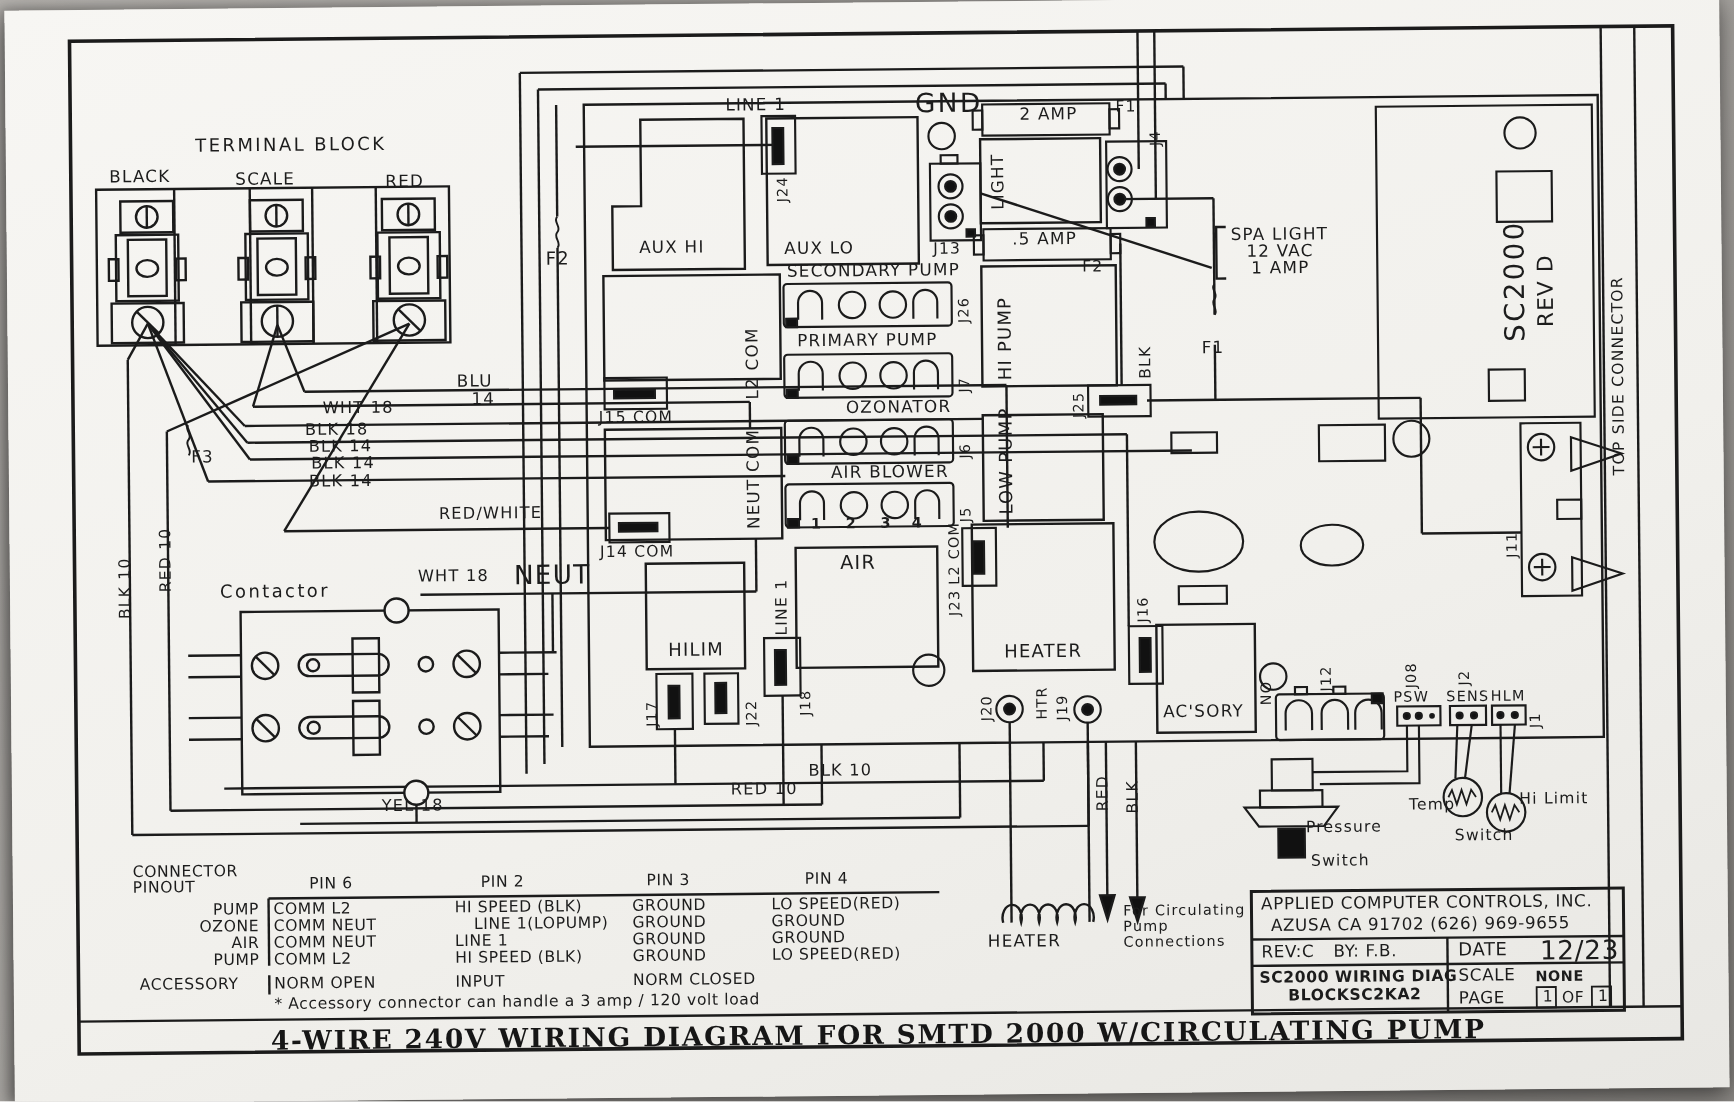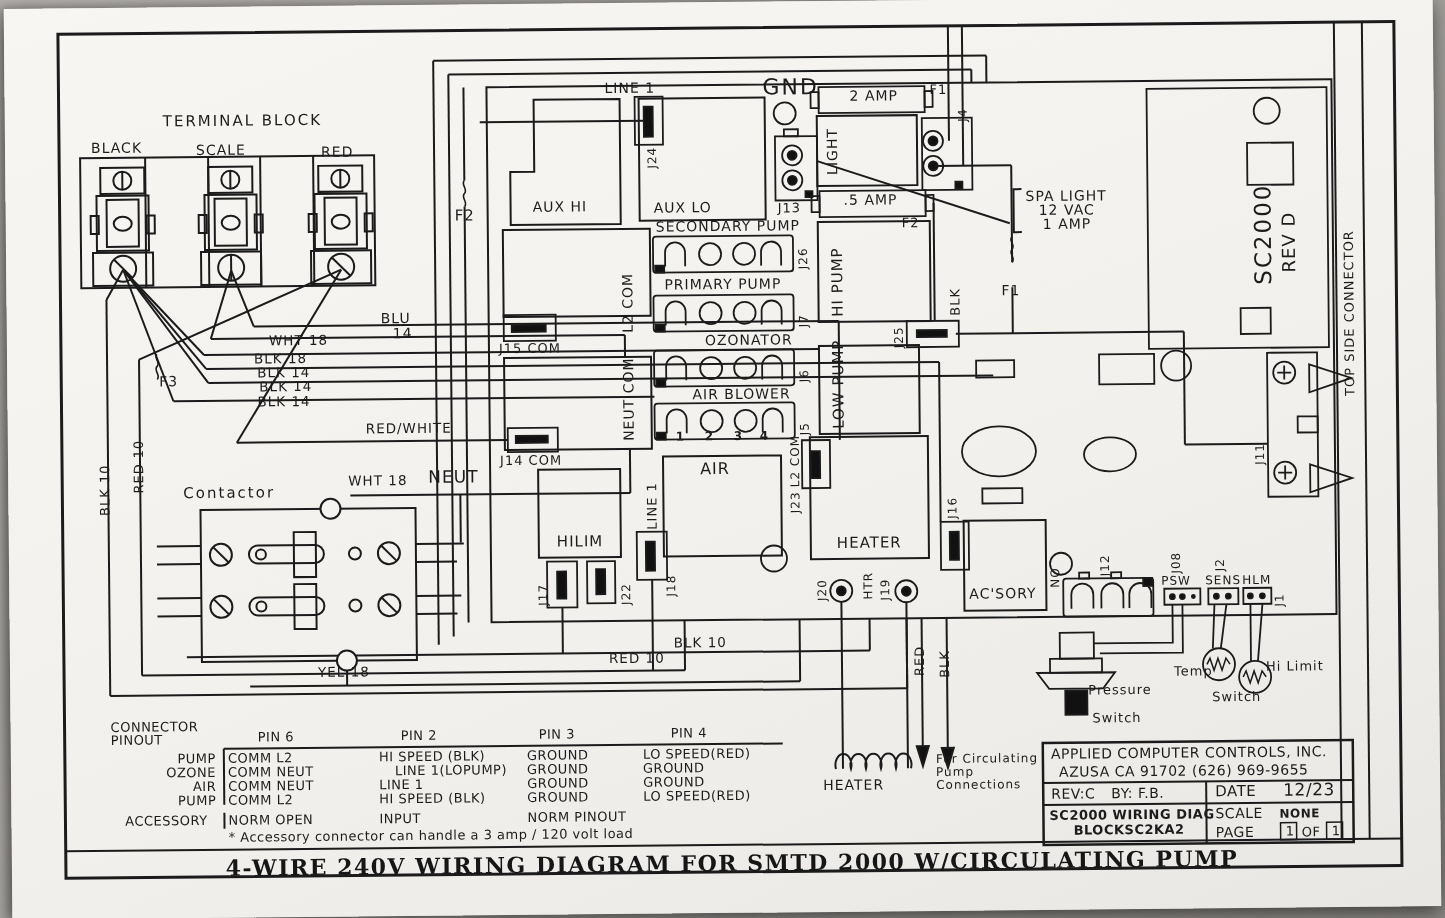--- a/index.html
+++ b/index.html
@@ -7,21 +7,21 @@
     background:linear-gradient(135deg,#b5b2ae 0%,#a7a4a0 55%,#8f8c88 100%);overflow:hidden;
     font-family:"DejaVu Sans",sans-serif;}
   .paper{position:absolute;left:8px;top:2px;width:1429px;height:911px;background:#f4f3f0;
     background:linear-gradient(160deg,#f7f6f3 0%,#f1f0ec 60%,#e8e7e3 100%);
     transform:rotate(-0.55deg);box-shadow:0 8px 22px rgba(0,0,0,.5), -4px -2px 10px rgba(0,0,0,.25);}
   svg{position:absolute;left:0;top:0;}
   .lb{position:absolute;color:#1c1c1c;white-space:nowrap;letter-spacing:1px;line-height:1.05;}
   .vt{position:absolute;color:#1c1c1c;white-space:nowrap;letter-spacing:1px;
       transform:rotate(-90deg);transform-origin:0 0;line-height:1;}
   .s12{font-size:12px}.s13{font-size:13px}.s135{font-size:13.5px}.s14{font-size:14px}
-  .s15{font-size:15px}.s16{font-size:16px}.s17{font-size:17px}.s18{font-size:18px}
+  .s15{font-size:15px}.s16{font-size:16px}.s17{font-size:22px}.s18{font-size:18px}
   .s22{font-size:22px}.s23{font-size:23px}
   .bold{font-weight:bold}
   .title{position:absolute;left:150px;top:848px;width:1140px;text-align:center;
     font-family:"DejaVu Serif",serif;font-weight:bold;font-size:22px;letter-spacing:1.5px;color:#161616;}
   .tb{letter-spacing:.5px}
 </style>
 </head>
 <body>
 
 <div class="scene">
@@ -513,24 +513,24 @@
 <div class="lb s13 tb" style="left:368px;top:773px">LINE 1</div>
 <div class="lb s13 tb" style="left:516px;top:773px">GROUND</div>
 <div class="lb s13 tb" style="left:632px;top:773px">GROUND</div>
 
 <div class="lb s13 tb" style="left:105px;top:787px;width:100px;text-align:right">PUMP</div>
 <div class="lb s13 tb" style="left:217px;top:787px">COMM L2</div>
 <div class="lb s13 tb" style="left:368px;top:787px">HI SPEED (BLK)</div>
 <div class="lb s13 tb" style="left:516px;top:787px">GROUND</div>
 <div class="lb s13 tb" style="left:632px;top:787px">LO SPEED(RED)</div>
 
-<div class="lb s13 tb" style="left:105px;top:807px;width:100px;text-align:center">ACCESSORY</div>
+<div class="lb s13 tb" style="left:105px;top:807px;width:100px;text-align:left">ACCESSORY</div>
 <div class="lb s13 tb" style="left:217px;top:807px">NORM OPEN</div>
 <div class="lb s13 tb" style="left:368px;top:807px">INPUT</div>
-<div class="lb s13 tb" style="left:516px;top:807px">NORM PINOUT</div>
+<div class="lb s13 tb" style="left:516px;top:807px">NORM CLOSED</div>
 <div class="lb s13 tb" style="left:217px;top:824px">* Accessory connector can handle a 3 amp / 120 volt load</div>
 
 <div class="lb s14 tb" style="left:1040px;top:748px">APPLIED COMPUTER CONTROLS, INC.</div>
 <div class="lb s14 tb" style="left:1048px;top:766px">AZUSA CA 91702 (626) 969-9655</div>
 <div class="lb s14 tb" style="left:1040px;top:788px">REV:C</div>
 <div class="lb s14 tb" style="left:1100px;top:788px">BY: F.B.</div>
 <div class="lb s15 tb" style="left:1204px;top:787px">DATE</div>
 <div class="lb s17 tb" style="left:1272px;top:785px">12/23</div>
 <div class="lb s13 tb bold" style="left:1038px;top:810px">SC2000 WIRING DIAG</div>
 <div class="lb s13 tb bold" style="left:1062px;top:825px">BLOCKSC2KA2</div>

